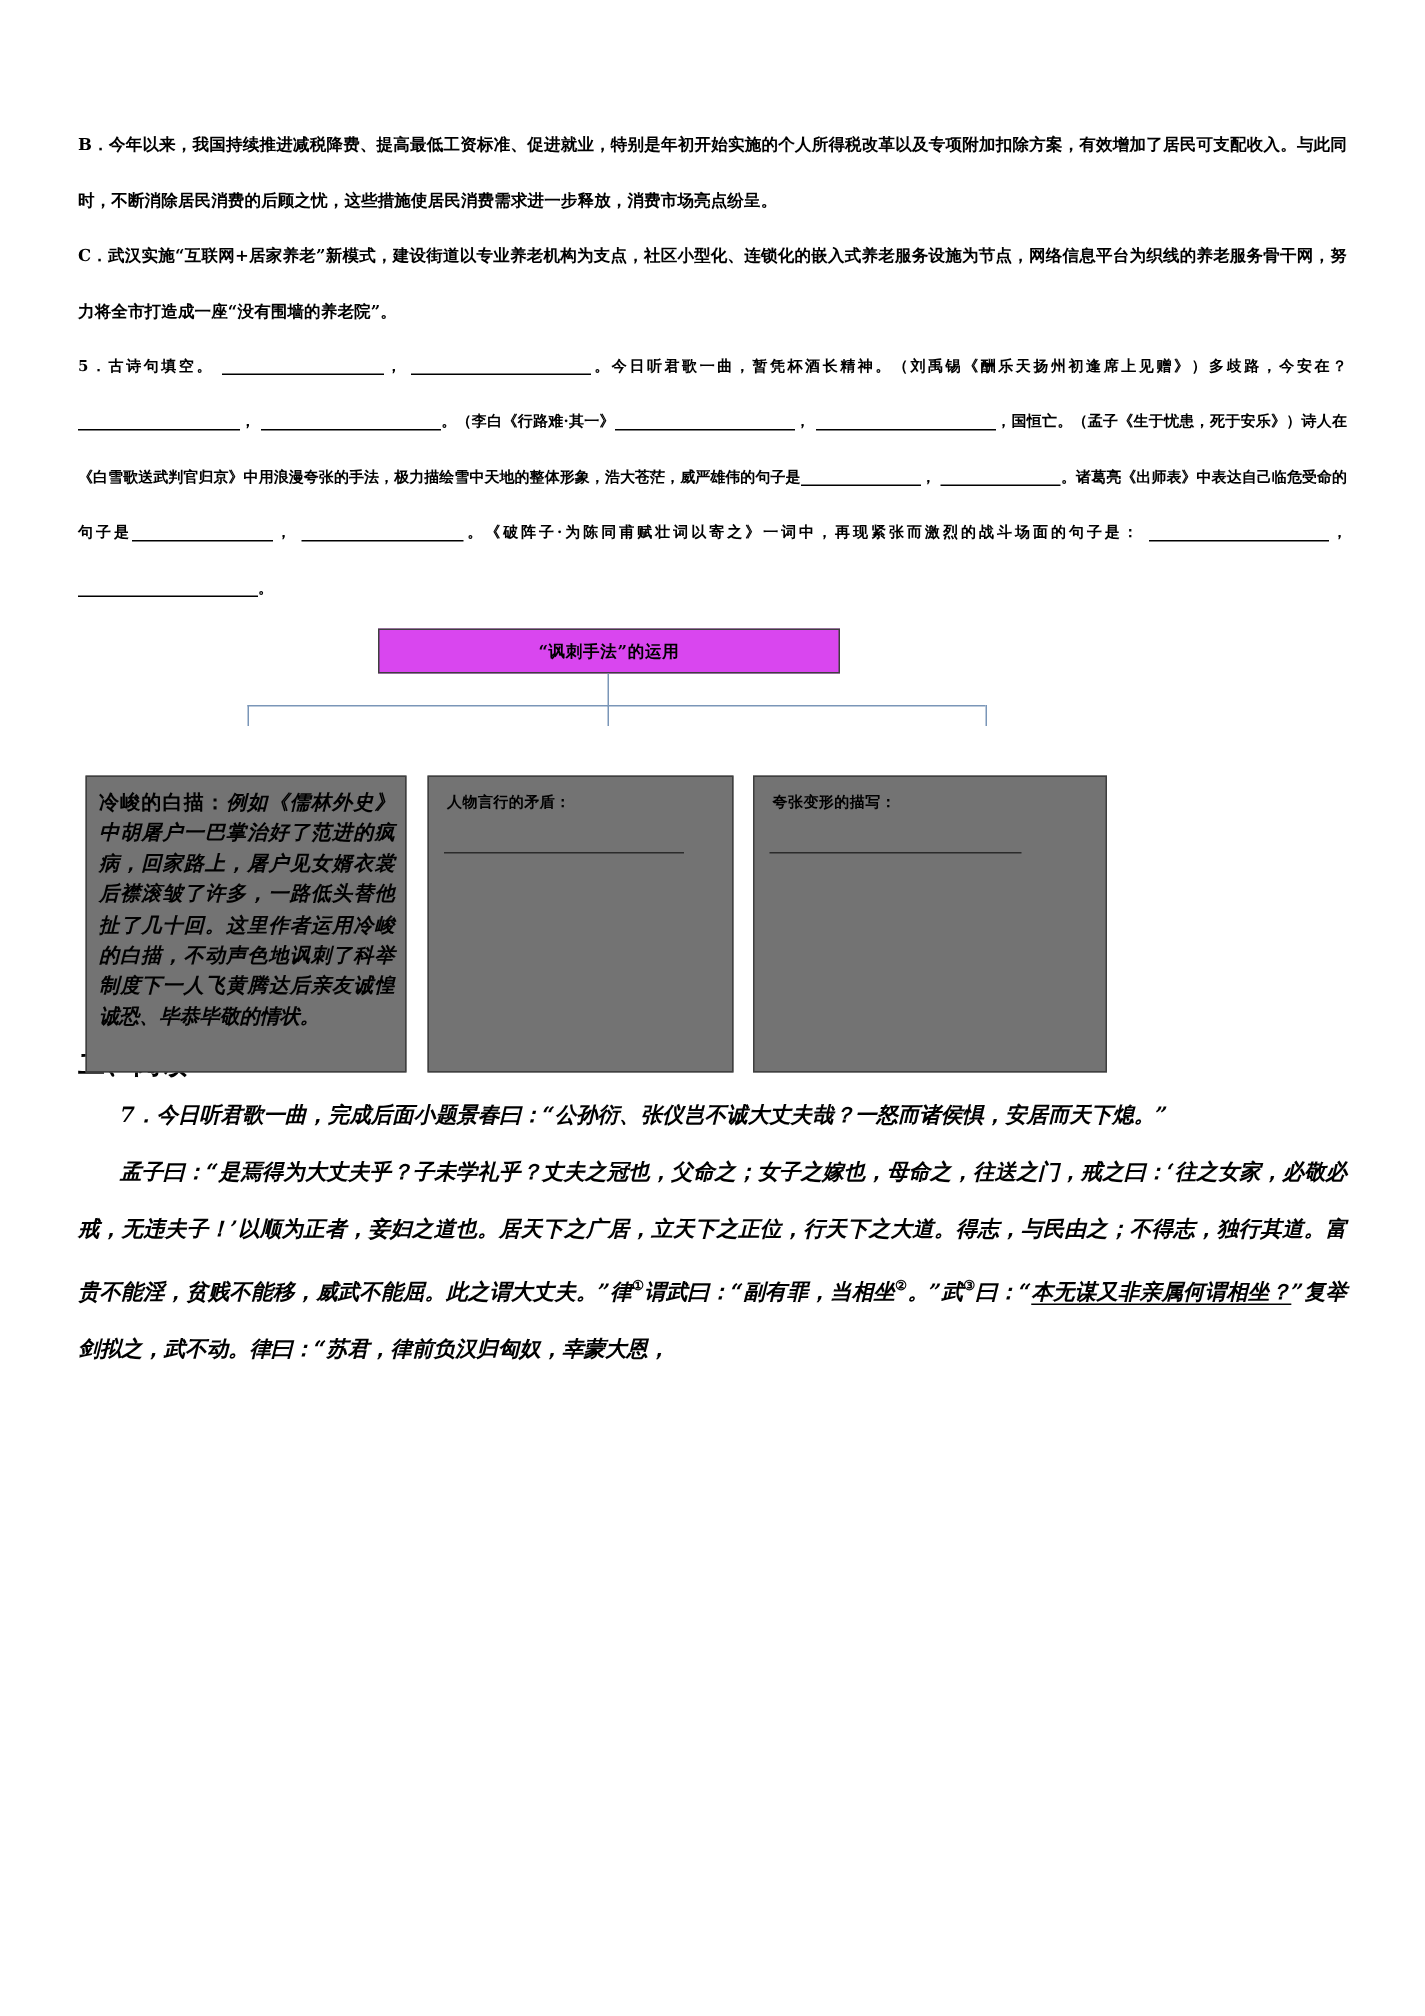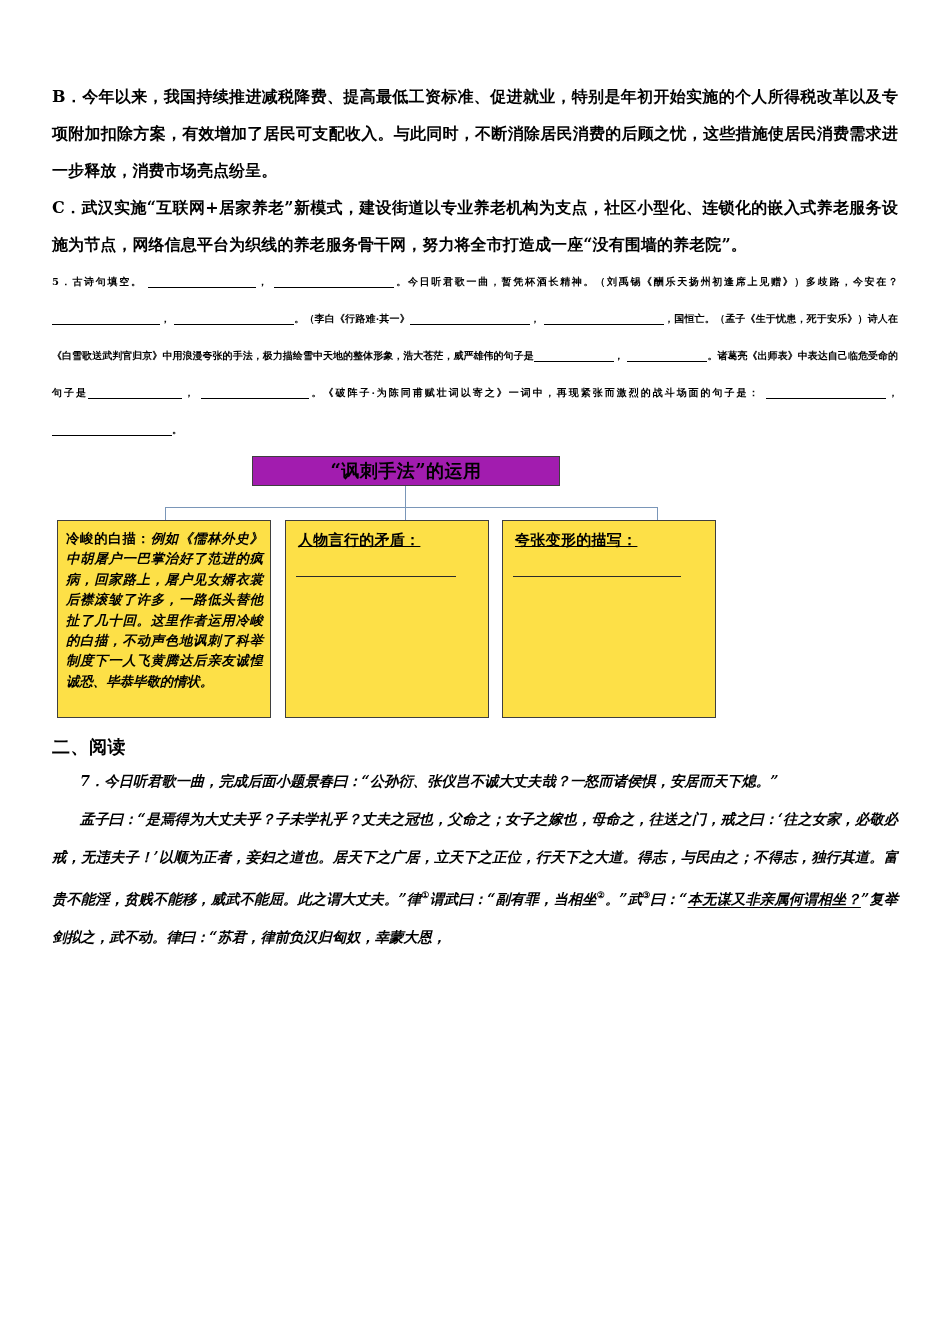--- a/index.html
+++ b/index.html
@@ -20,21 +20,21 @@
     position: absolute;
     left: 0; top: 0;
     width: 950px;
     height: 1344px;
     box-sizing: border-box;
     padding: 78px 52px 0 52px;
   }
 
   
   .opt {
-    font-size: 16px;
+    font-size: 11px;
     line-height: 37px;
     text-align: justify;
     text-justify: inter-ideograph;
     margin: 0 0 0 0;
     letter-spacing: 0.1px;
     font-family: "DejaVu Serif", "Liberation Serif", serif;
     font-weight: 600;
   }
   .opt .lbl {
     font-family: "DejaVu Serif", "Liberation Serif", serif;
@@ -74,24 +74,24 @@
     position: absolute;
     left: 200px;
     top: 0px;
     width: 308px;
     height: 30px;
     border: 1.3px solid #3f3f3f;
     box-sizing: border-box;
     display: flex;
     align-items: center;
     justify-content: center;
-    font-size: 18px;
+    font-size: 11px;
     font-weight: 700;
     letter-spacing: 0.5px;
-    background: #a21caf;
+    background: #d946ef;
   }
   .stem {
     position: absolute;
     left: 353px;
     top: 30px;
     width: 0;
     height: 22px;
     border-left: 1.6px solid #7a96b8;
   }
   .hbar {
@@ -116,47 +116,47 @@
   .boxrow {
     position: absolute;
     top: 64px;
     left: 0;
     width: 846px;
   }
   .dbox {
     position: absolute;
     border: 1.2px solid #3f3f3f;
     box-sizing: border-box;
-    background: #fde047;
+    background: #737373;
     height: 198px;
+    margin-top: 34px;
   }
   .dbox.b1 { left: 5px;   width: 214px; }
   .dbox.b2 { left: 233px; width: 204px; }
-  .dbox.b3 { left: 450px; width: 214px; }
+  .dbox.b3 { left: 450px; width: 236px; }
 
   .dbox-text {
     font-size: 13.4px;
     line-height: 20.4px;
     padding: 7px 7px 0 8px;
     text-align: justify;
     text-justify: inter-ideograph;
     font-weight: 600;
     font-style: italic;
     font-family: "DejaVu Serif", "Liberation Serif", serif;
   }
   .dbox-text b {
     font-weight: 800;
     font-style: normal;
   }
   .dbox-head {
-    font-size: 15px;
+    font-size: 10px;
     font-weight: 800;
     padding: 10px 0 0 12px;
     letter-spacing: 0.3px;
-    text-decoration: underline;
   }
   .dbox-line {
     margin: 26px 0 0 10px;
     border-bottom: 1.5px solid #2b2b2b;
   }
   .dbox.b2 .dbox-line { width: 160px; }
   .dbox.b3 .dbox-line { width: 168px; }
 
   
   .sec-head {

